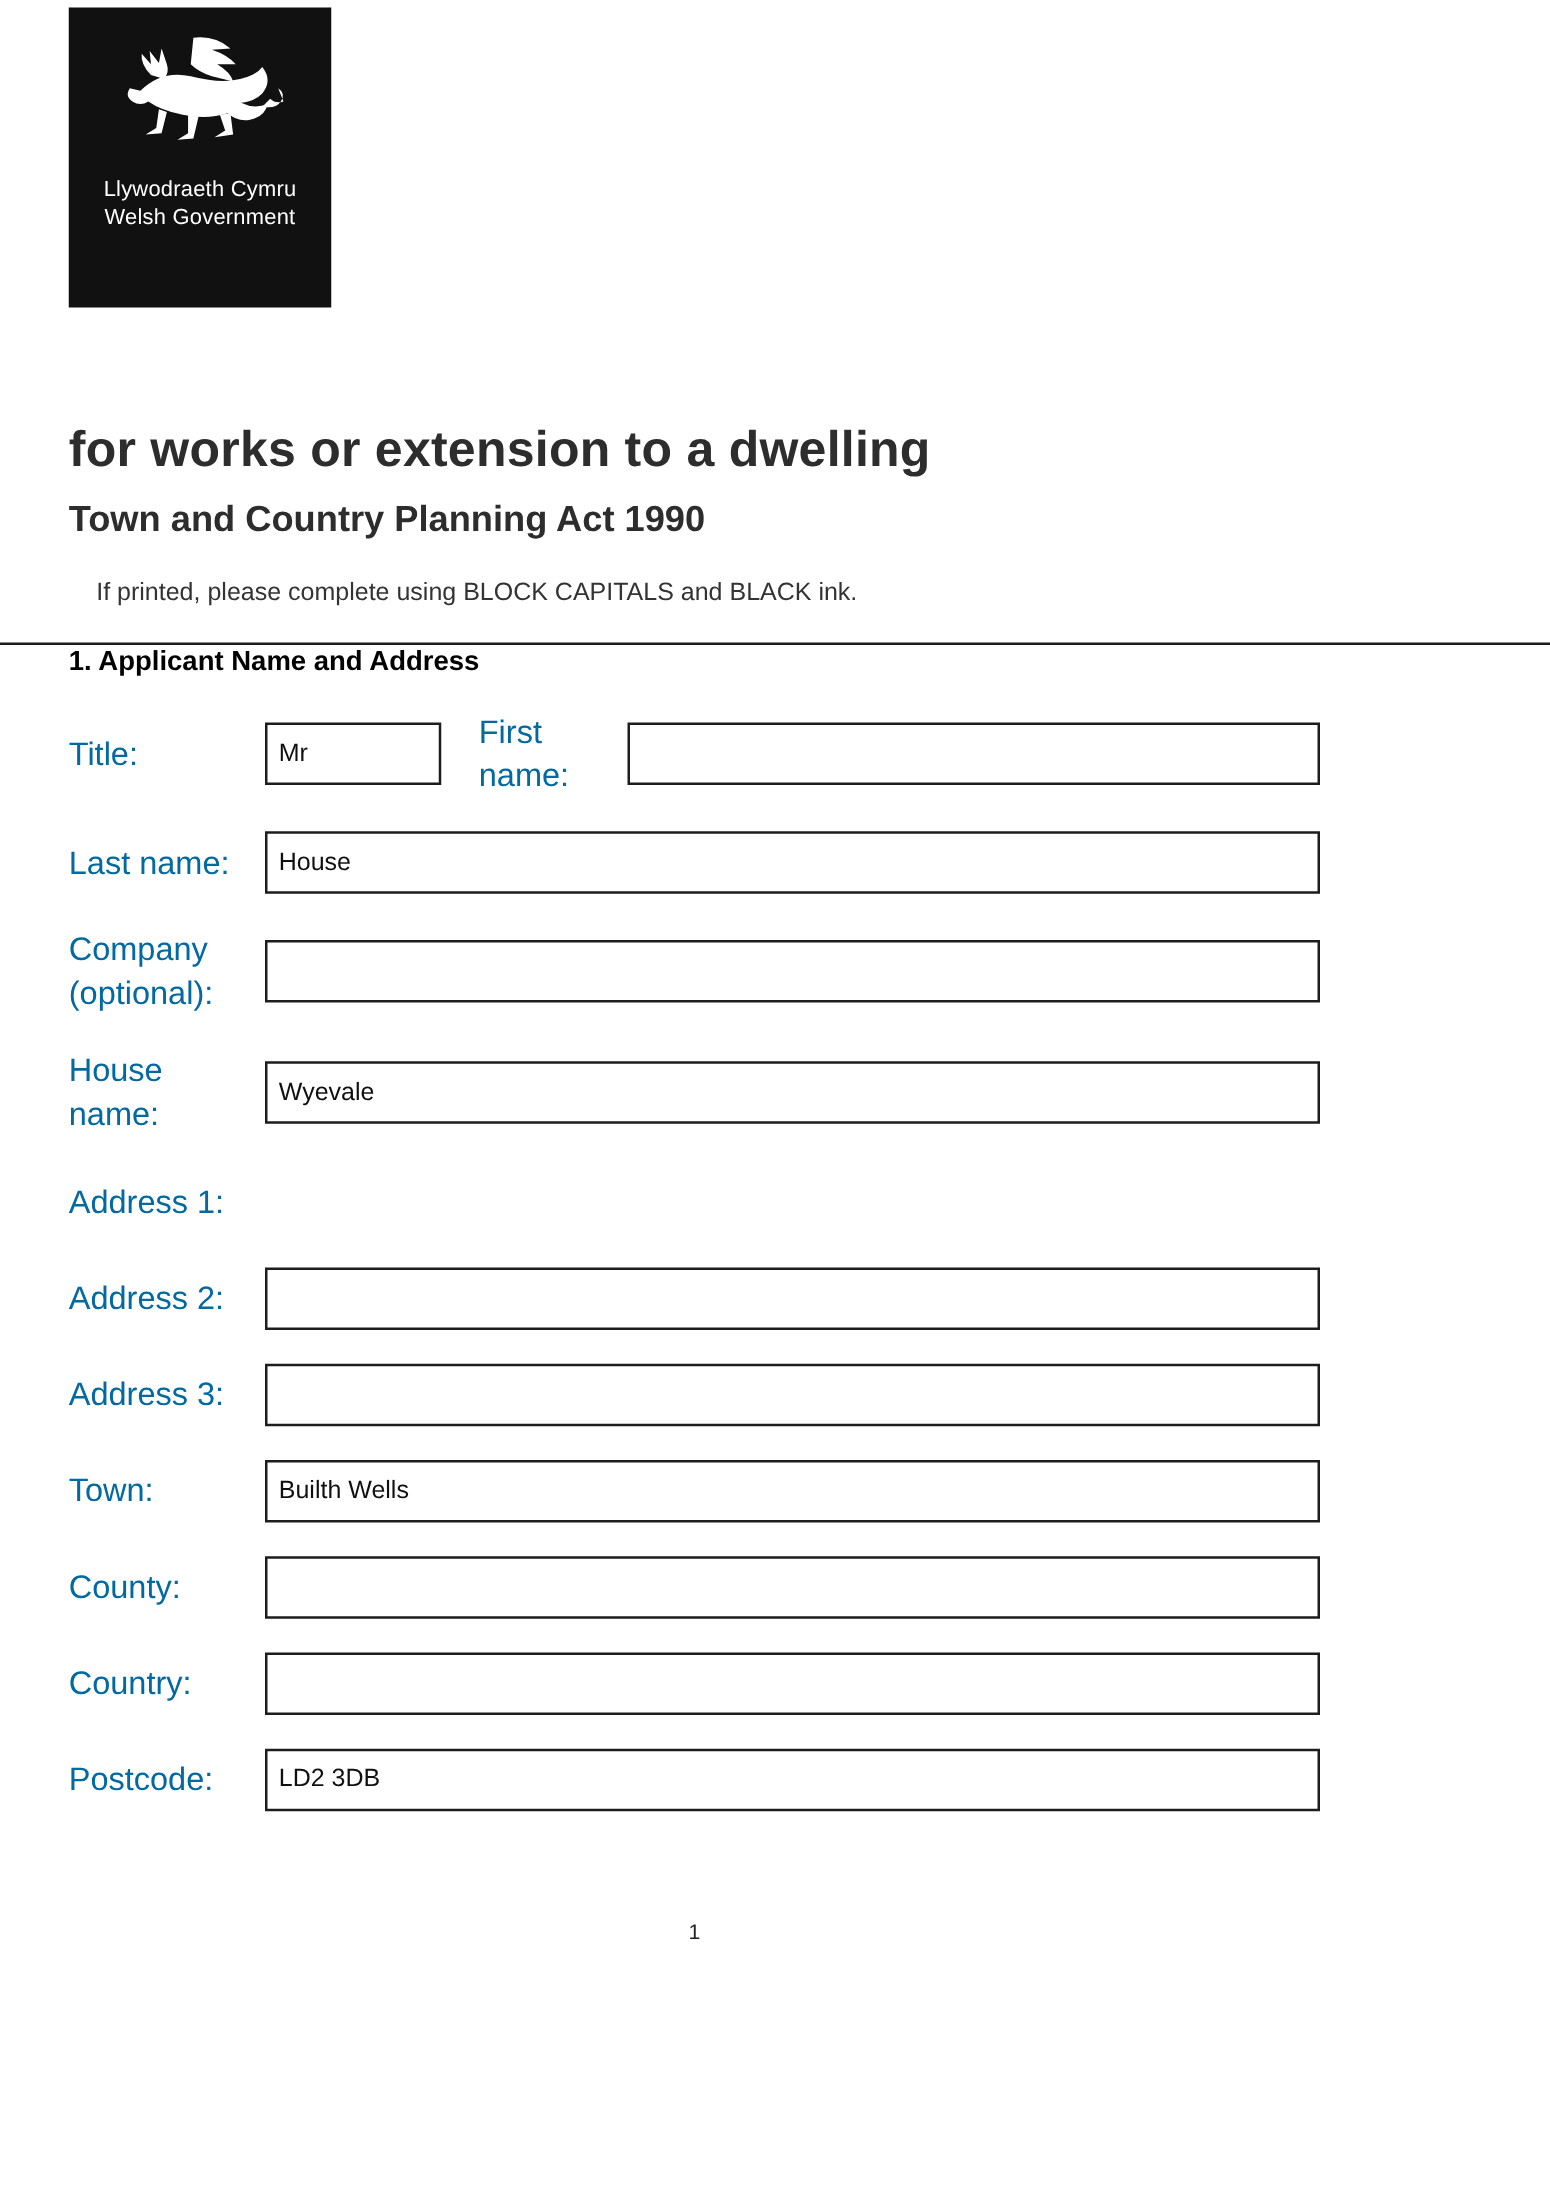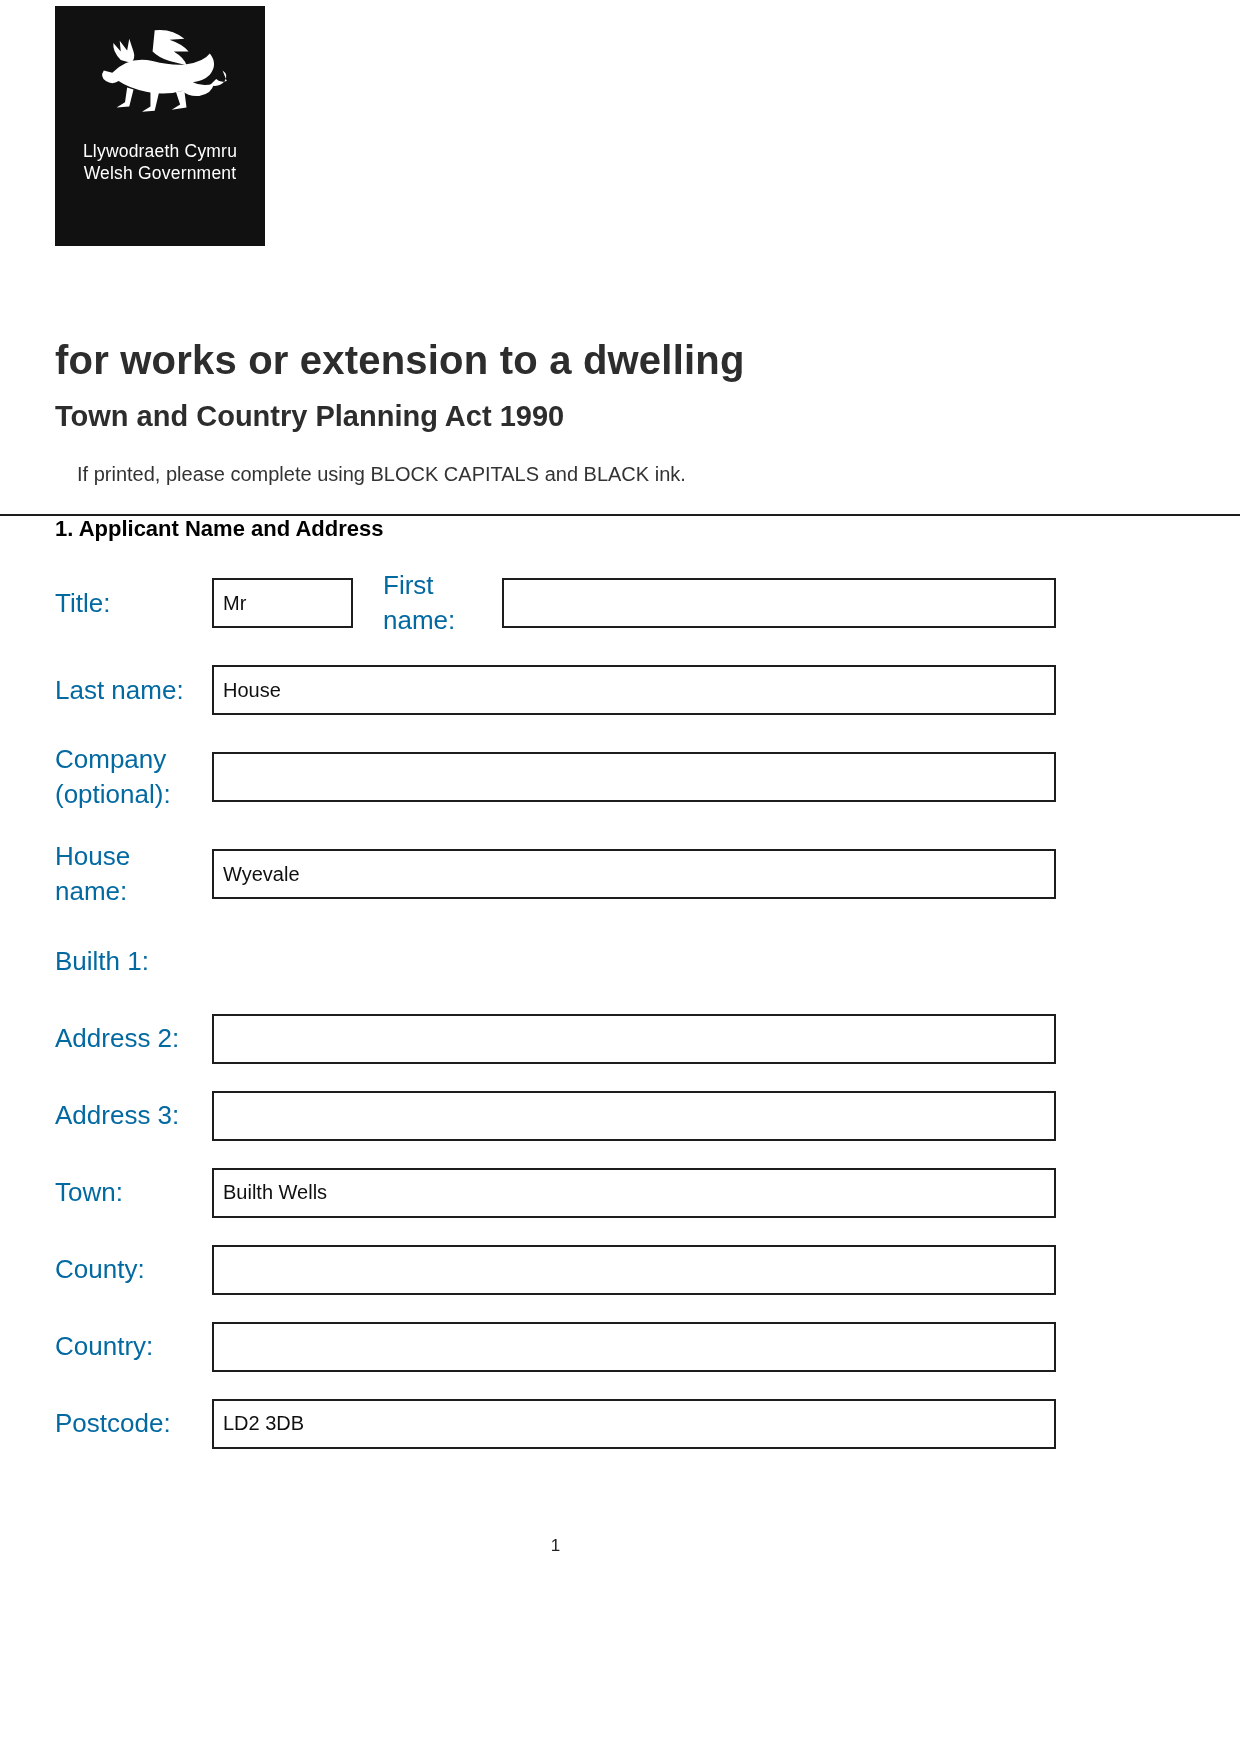--- a/index.html
+++ b/index.html
@@ -171,21 +171,21 @@
       <div class="box grow"></div>
     </div>
 
 
     <div class="row">
       <div class="lbl">House name:</div>
       <div class="box grow">Wyevale</div>
     </div>
 
     <div class="row">
-      <div class="lbl">Builth 1:</div>
+      <div class="lbl">Address 1:</div>
     </div>
 
     <div class="row">
       <div class="lbl">Address 2:</div>
       <div class="box grow"></div>
     </div>
 
     <div class="row">
       <div class="lbl">Address 3:</div>
       <div class="box grow"></div>

